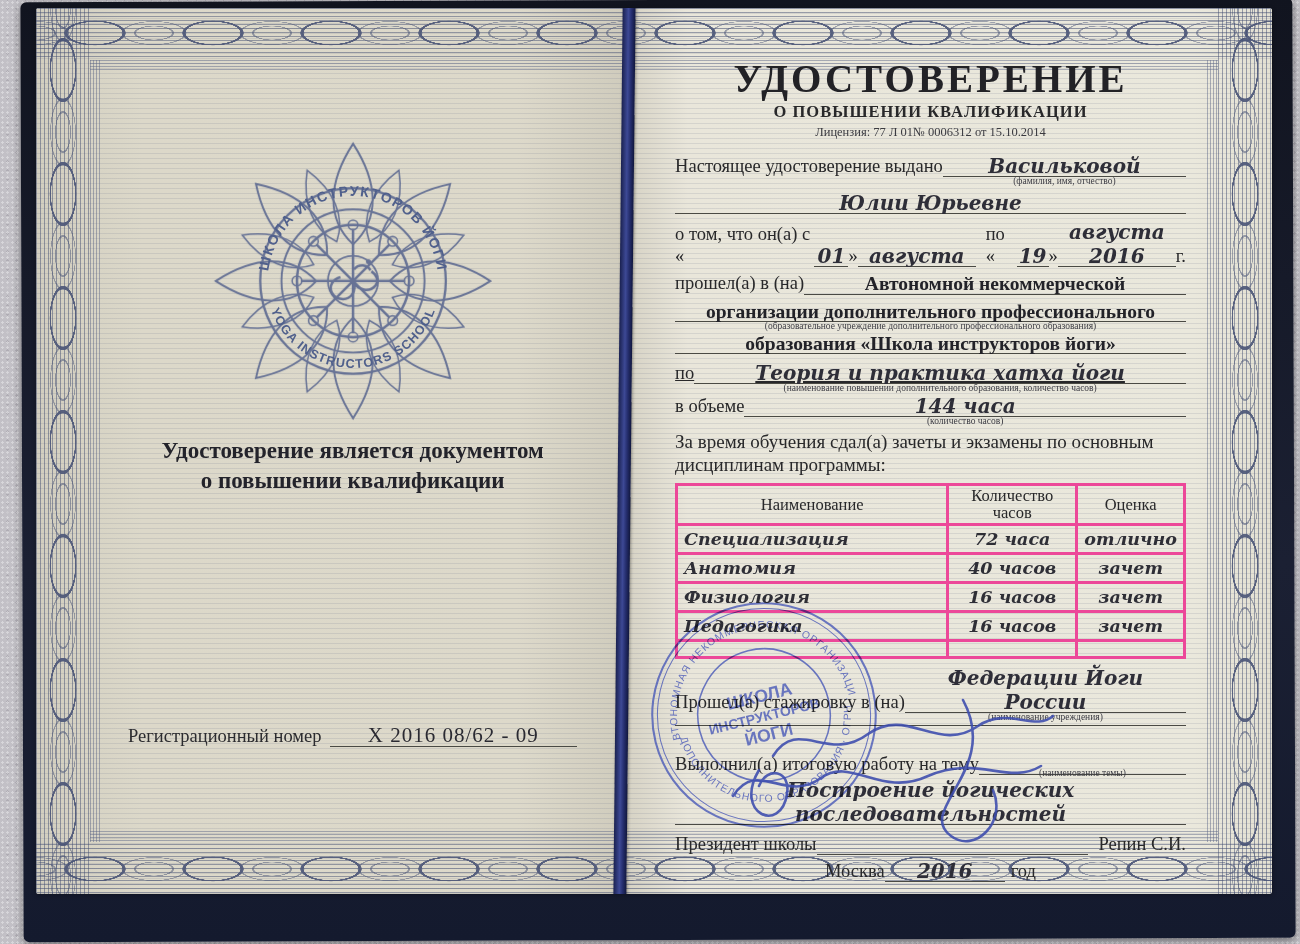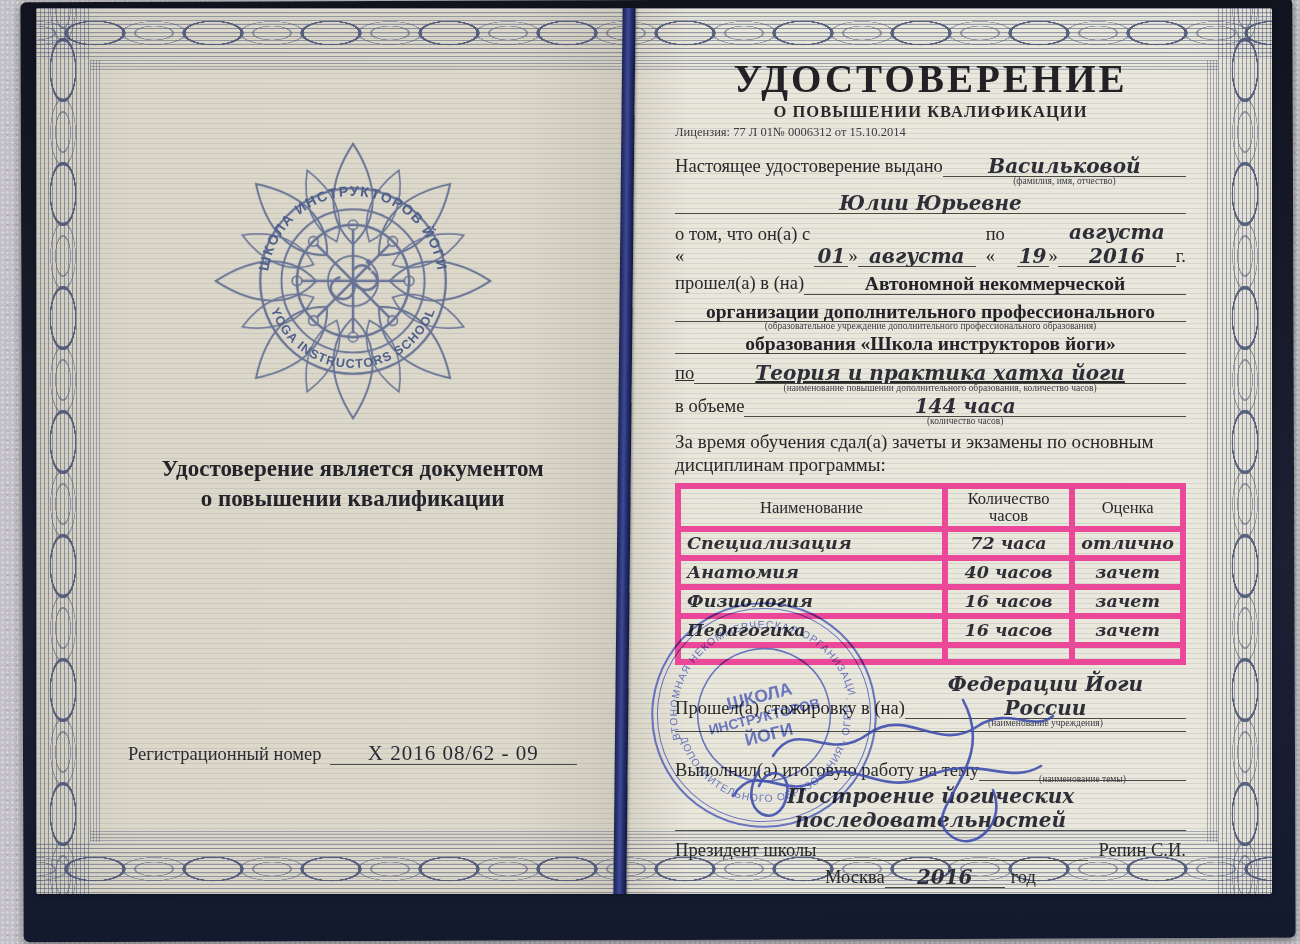--- a/index.html
+++ b/index.html
@@ -52,46 +52,46 @@
   .il-v{top:52px;bottom:52px;width:11px;
     background:repeating-linear-gradient(90deg, rgba(92,102,134,.6) 0 1px, transparent 1px 3px);}
   .il-left{left:54px;}.il-right{right:54px;}
   
   .ribbon{position:absolute;top:-6px;bottom:-6px;left:calc(47.5% - 5px);width:13px;
     background:linear-gradient(90deg,#1a2150,#3d4995 45%,#252e6e 70%,#11173d);
     transform:rotate(.6deg);box-shadow:1px 0 3px rgba(0,0,0,.35);z-index:30;}
   
   .lp-inner{position:relative;height:100%;padding:0 46px 0 92px;box-sizing:border-box;z-index:5;}
   .logo{display:block;margin:128px auto 0;}
-  .statement{margin-top:28px;text-align:center;font-weight:700;font-size:23px;line-height:1.32;color:#23232b;}
+  .statement{margin-top:10px;text-align:center;font-weight:700;font-size:23px;line-height:1.32;color:#23232b;}
   .reg-row{margin-top:226px;display:flex;align-items:flex-end;font-size:16.5px;color:#2c2c30;}
   .reg-row .fill{margin-left:8px;}
   .reg-value{font-size:21px;letter-spacing:1px;color:#2a2a32;}
   
   .rp-inner{position:relative;height:100%;padding:50px 86px 0 52px;box-sizing:border-box;z-index:5;color:#28282a;}
   .cert-title{font-size:39px;font-weight:700;letter-spacing:3px;text-align:center;line-height:1.08;color:#222226;}
   .cert-subtitle{margin-top:2px;font-size:16.5px;font-weight:700;letter-spacing:1px;text-align:center;}
-  .license{margin-top:3px;font-size:12.5px;text-align:left;color:#3a3a40;}
+  .license{margin-top:3px;font-size:12.5px;text-align:center;color:#3a3a40;}
   .row{display:flex;align-items:flex-end;font-size:18.5px;line-height:1.2;}
   .fill{flex:1;border-bottom:1.6px solid #4a4a44;position:relative;text-align:center;min-width:20px;}
   .fill .cap{position:absolute;top:100%;left:0;right:0;margin-top:0;font-size:9.5px;color:#3c3c44;white-space:nowrap;text-align:center;line-height:1.1;}
   .script{font-family:"DejaVu Serif", serif;font-style:italic;font-weight:600;font-size:20px;color:#2e2e38;}
   .boldfill{font-weight:700;font-size:19.5px;color:#222228;}
   .mt-issued{margin-top:14px;}
   .mt-name{margin-top:14px;}
   .mt-period{margin-top:6px;}
   .mt-passed{margin-top:5px;}
   .mt-org2{margin-top:5px;}
   .mt-org3{margin-top:10px;}
   .mt-program{margin-top:7px;text-decoration:underline;}
   .mt-volume{margin-top:10px;}
   .exams{margin-top:14px;font-size:19px;line-height:1.18;}
   table.grades{margin-top:7px;width:100%;border-collapse:collapse;border:2.5px solid #3b3b36;
     font-size:17px;}
-  table.grades th, table.grades td{border:6px solid #ec4899;padding:1px 6px;}
+  table.grades th, table.grades td{border:3px solid #ec4899;padding:1px 6px;}
   table.grades th{font-weight:400;text-align:center;font-size:16.5px;line-height:1.05;}
   td.c-name{width:55%;text-align:left;padding-left:26px;}
   td.c-hours{width:26%;text-align:center;}
   td.c-grade{width:19%;text-align:center;}
   tr.data-row{height:29px;}
   tr.head-row{height:36px;}
   tr.empty-row{height:17px;}
   .tscript{font-family:"DejaVu Serif", serif;font-style:italic;font-weight:600;font-size:17.5px;color:#2e2e36;}
   .mt-intern{margin-top:7px;}
   .blankline{margin-top:10px;border-bottom:1.6px solid #4a4a44;height:2px;}

